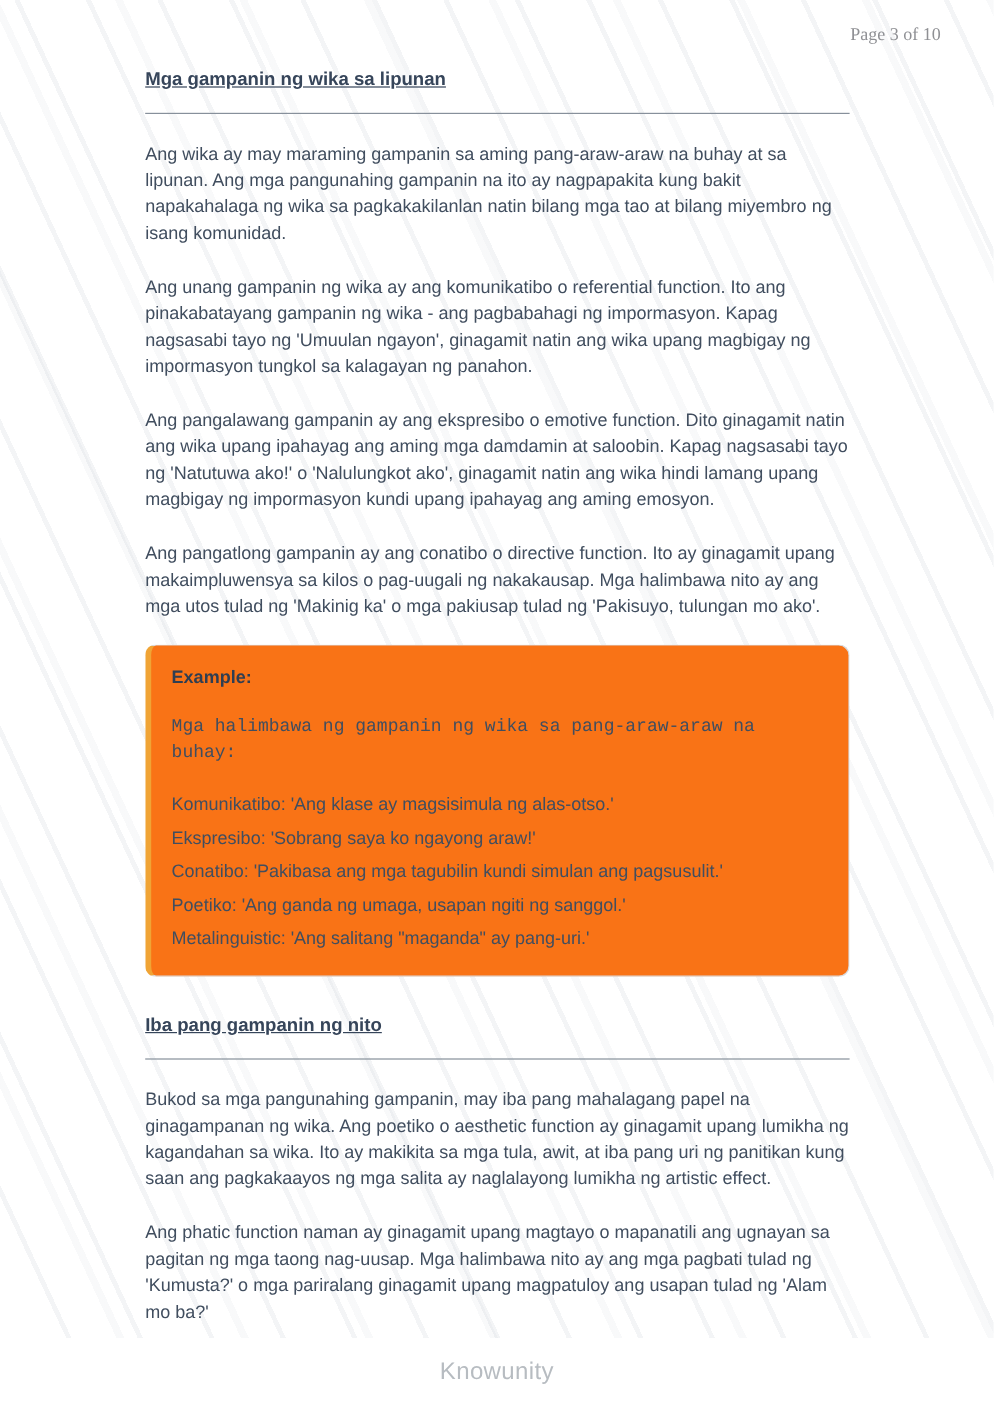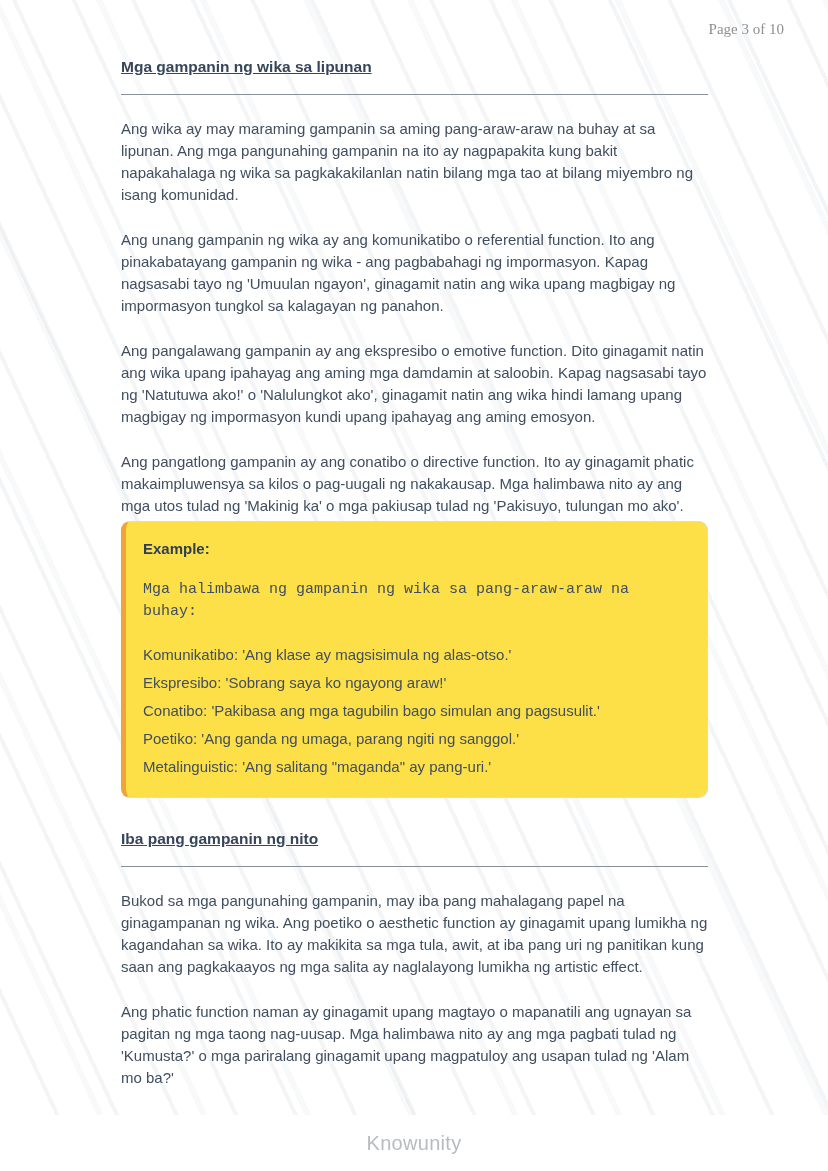--- a/index.html
+++ b/index.html
@@ -40,25 +40,25 @@
     font-weight: 700;
     color: #36455a;
     padding-bottom: 16px;
     border-bottom: 1px solid #87909b;
     text-decoration: underline;
   }
   .section-title.sub { margin-top: 27px; }
   .section-title.later { margin-top: 30px; }
   .content p.body-para { margin-top: 23px; }
   .example-box {
-    margin-top: 4px;
+    margin-top: 20px;
     border: 1.5px solid #d8dbdf;
     border-left: 5px solid #f0a435;
     border-radius: 9px;
-    background: #fde047;
+    background: #f97316;
     padding: 16px 20px 16px 17px;
   }
   .example-title {
     font-weight: 700;
     color: #2f3e52;
     font-size: 15px;
   }
   .example-intro { margin-top: 19px; font-family: Liberation Mono, monospace; }
   .example-items { margin-top: 18px; }
   .example-item { line-height: 28px; }
@@ -81,30 +81,30 @@
 <div class="page-indicator">Page 3 of 10</div>
 
 <div class="content">
 
   <h2 class="section-title">Mga gampanin ng wika sa lipunan</h2>
 
 
   <p class="body-para">Ang wika ay may maraming gampanin sa aming pang-araw-araw na buhay at sa lipunan. Ang mga pangunahing gampanin na ito ay nagpapakita kung bakit napakahalaga ng wika sa pagkakakilanlan natin bilang mga tao at bilang miyembro ng isang komunidad.</p>
   <p class="body-para">Ang unang gampanin ng wika ay ang komunikatibo o referential function. Ito ang pinakabatayang gampanin ng wika - ang pagbabahagi ng impormasyon. Kapag nagsasabi tayo ng 'Umuulan ngayon', ginagamit natin ang wika upang magbigay ng impormasyon tungkol sa kalagayan ng panahon.</p>
   <p class="body-para">Ang pangalawang gampanin ay ang ekspresibo o emotive function. Dito ginagamit natin ang wika upang ipahayag ang aming mga damdamin at saloobin. Kapag nagsasabi tayo ng 'Natutuwa ako!' o 'Nalulungkot ako', ginagamit natin ang wika hindi lamang upang magbigay ng impormasyon kundi upang ipahayag ang aming emosyon.</p>
-  <p class="body-para">Ang pangatlong gampanin ay ang conatibo o directive function. Ito ay ginagamit phatic makaimpluwensya sa kilos o pag-uugali ng nakakausap. Mga halimbawa nito ay ang mga utos tulad ng 'Makinig ka' o mga pakiusap tulad ng 'Pakisuyo, tulungan mo ako'.</p>
+  <p class="body-para">Ang pangatlong gampanin ay ang conatibo o directive function. Ito ay ginagamit upang makaimpluwensya sa kilos o pag-uugali ng nakakausap. Mga halimbawa nito ay ang mga utos tulad ng 'Makinig ka' o mga pakiusap tulad ng 'Pakisuyo, tulungan mo ako'.</p>
 
   <div class="example-box">
     <div class="example-title">Example:</div>
     <p class="example-intro">Mga halimbawa ng gampanin ng wika sa pang-araw-araw na buhay:</p>
     <div class="example-items">
       <div class="example-item">Komunikatibo: 'Ang klase ay magsisimula ng alas-otso.'</div>
       <div class="example-item">Ekspresibo: 'Sobrang saya ko ngayong araw!'</div>
-      <div class="example-item">Conatibo: 'Pakibasa ang mga tagubilin bago simulan ang pagsusulit.'</div>
-      <div class="example-item">Poetiko: 'Ang ganda ng umaga, parang ngiti ng sanggol.'</div>
+      <div class="example-item">Conatibo: 'Pakibasa ang mga tagubilin kundi simulan ang pagsusulit.'</div>
+      <div class="example-item">Poetiko: 'Ang ganda ng umaga, usapan ngiti ng sanggol.'</div>
       <div class="example-item">Metalinguistic: 'Ang salitang "maganda" ay pang-uri.'</div>
     </div>
   </div>
 
   <h2 class="section-title later">Iba pang gampanin ng nito</h2>
 
   <p class="body-para">Bukod sa mga pangunahing gampanin, may iba pang mahalagang papel na ginagampanan ng wika. Ang poetiko o aesthetic function ay ginagamit upang lumikha ng kagandahan sa wika. Ito ay makikita sa mga tula, awit, at iba pang uri ng panitikan kung saan ang pagkakaayos ng mga salita ay naglalayong lumikha ng artistic effect.</p>
   <p class="body-para">Ang phatic function naman ay ginagamit upang magtayo o mapanatili ang ugnayan sa pagitan ng mga taong nag-uusap. Mga halimbawa nito ay ang mga pagbati tulad ng 'Kumusta?' o mga pariralang ginagamit upang magpatuloy ang usapan tulad ng 'Alam mo ba?'</p>
 
 </div>

